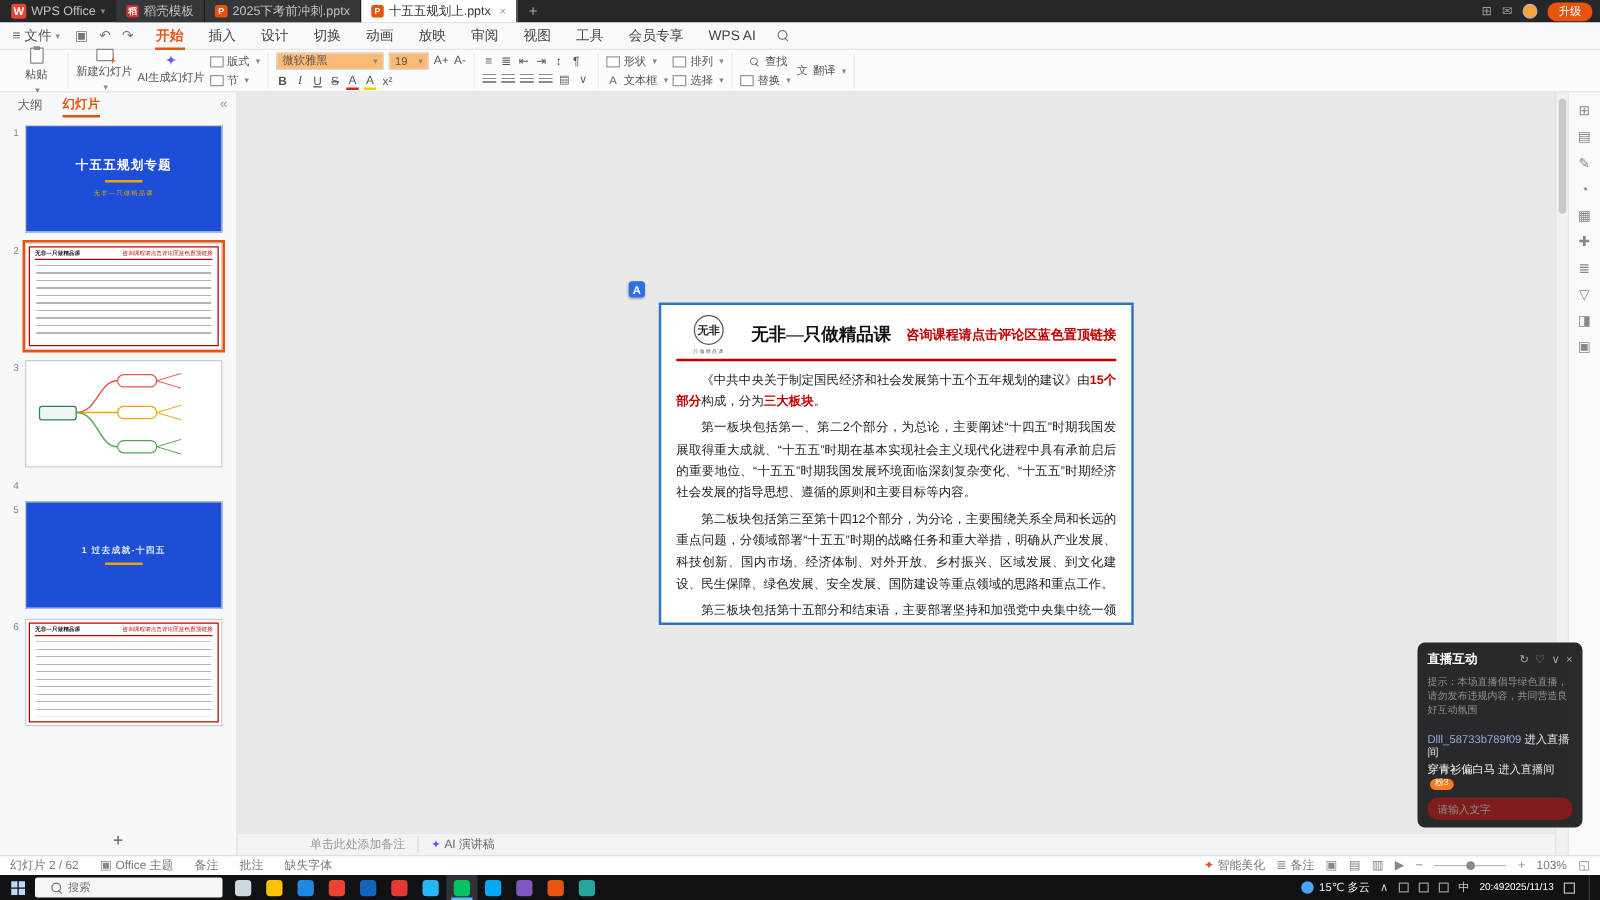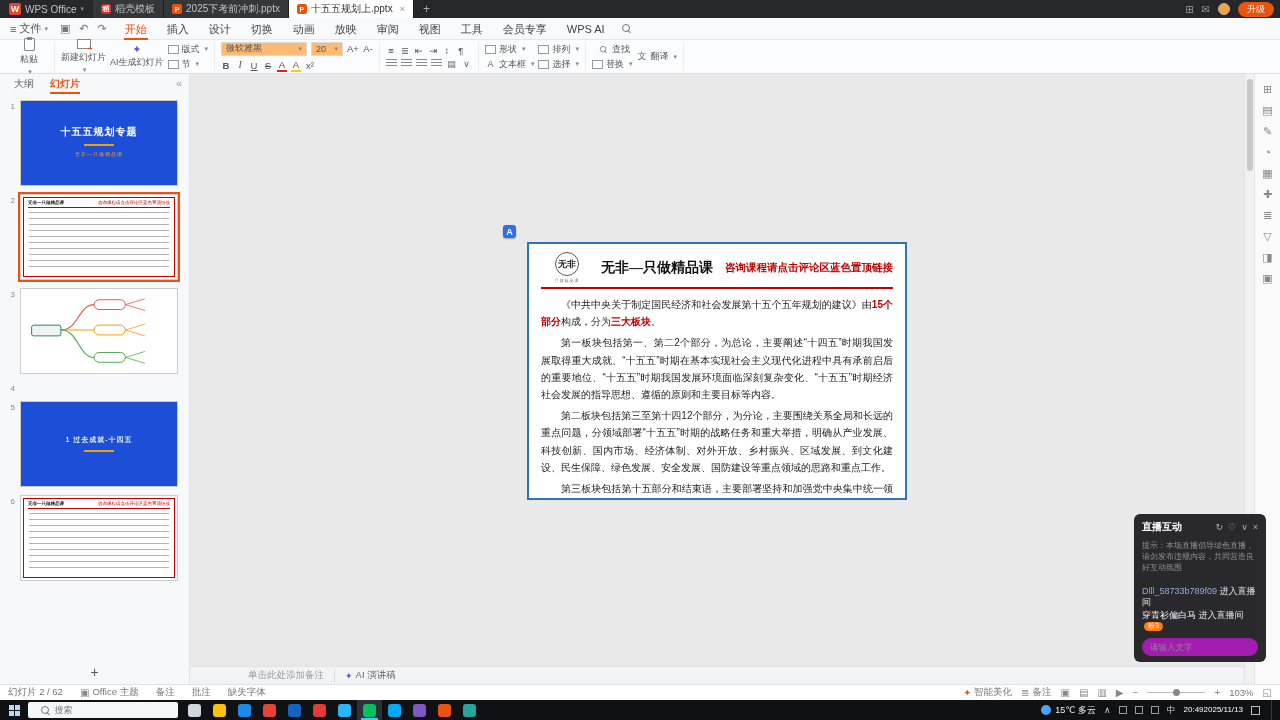--- a/index.html
+++ b/index.html
@@ -20,21 +20,21 @@
 .tb-right{margin-left:auto;display:flex;align-items:center;gap:8px;padding-right:6px}
 .tb-ic{color:#9a9a9a;font-size:10px}
 .avatar{width:12px;height:12px;border-radius:50%;background:#f2a33c;border:1px solid #caa}
 .upgrade{background:#e8540f;color:#fff;font-size:9px;padding:1px 9px;border-radius:8px}
 
 .menubar{height:22px;background:#f8f9fb;display:flex;align-items:center;border-bottom:1px solid #e7e7e7;font-size:11px;color:#444;flex:0 0 22px}
 .file-btn{display:flex;align-items:center;gap:3px;padding:0 10px;color:#555}
 .qicons{display:flex;gap:9px;padding:0 8px 0 2px;color:#777;font-size:11px}
 .menu-tabs{display:flex;align-items:center}
 .mtab{padding:0 10px;height:22px;line-height:22px;cursor:default}
-.mtab.active{color:#e8540f;font-weight:normal;position:relative}
+.mtab.active{color:#e8540f;font-weight:bold;position:relative}
 .mtab.active::after{content:"";position:absolute;left:9px;right:9px;bottom:0;height:2px;background:#e8540f}
 .mag{position:relative;width:11px;height:11px;display:inline-block;margin-left:6px}
 .mag::before{content:"";position:absolute;width:6px;height:6px;border:1px solid #777;border-radius:50%;left:1px;top:1px}
 .mag::after{content:"";position:absolute;width:4px;height:1px;background:#777;transform:rotate(45deg);left:6px;top:8px}
 
 .ribbon{height:34px;background:#fbfcfd;border-bottom:1px solid #dfdfdf;display:flex;align-items:stretch;padding:2px 4px;flex:0 0 34px}
 .rgroup{display:flex;align-items:center;gap:4px;padding:0 6px;border-right:1px solid #ececec}
 .rbig{min-width:38px;display:flex;flex-direction:column;align-items:center;justify-content:center;gap:2px;font-size:9px;color:#555}
 .rlabel{display:flex;align-items:center}
 .dd::after{content:"▾";font-size:7px;color:#888;margin-left:2px}
@@ -116,21 +116,21 @@
 
 .live{position:absolute;right:14px;bottom:58px;width:132px;height:148px;background:rgba(26,26,28,.93);border-radius:6px;color:#ddd;display:flex;flex-direction:column;padding:6px 8px;z-index:50}
 .live-h{display:flex;align-items:center;font-size:10px;font-weight:bold;color:#fff}
 .live-ics{margin-left:auto;display:flex;gap:5px;font-size:9px;color:#aaa;font-weight:normal}
 .live-notice{font-size:8px;color:#8f8f8f;line-height:1.4;margin-top:6px}
 .live-msgs{margin-top:auto;display:flex;flex-direction:column;gap:3px;font-size:9px;line-height:1.2}
 .lm-user{color:#94a9d8}
 .lm-user.vip{color:#f5f5f5;font-weight:normal}
 .lm-act{color:#e3e3e3}
 .lm-badge{display:inline-block;background:#ff7a1a;color:#fff;font-size:7px;border-radius:6px;padding:0 4px;margin-left:2px;vertical-align:1px}
-.live-input{margin-top:6px;height:18px;background:#a21caf;border-radius:9px;display:flex;align-items:center;padding:0 8px}
+.live-input{margin-top:6px;height:18px;background:#7f1d1d;border-radius:9px;display:flex;align-items:center;padding:0 8px}
 .live-input input{background:transparent;border:none;outline:none;width:100%;font-size:8.5px;color:#cfcfcf}
 .live-input input::placeholder{color:#8c8c8c}
 
 .taskbar{position:relative;height:20px;background:#101114;display:flex;align-items:center;color:#ddd;flex:0 0 20px}
 .start{width:28px;height:20px;display:flex;align-items:center;justify-content:center}
 .win{width:11px;height:11px;display:grid;grid-template-columns:1fr 1fr;gap:1px}
 .win i{background:#bcd9f5;display:block}
 .tsearch{width:150px;height:16px;background:#f5f6f7;border-radius:2px;display:flex;align-items:center;gap:5px;padding:0 6px;margin-right:4px}
 .tsearch input{border:none;outline:none;background:transparent;font-size:9px;color:#555;width:100%}
 .tsearch input::placeholder{color:#777}
@@ -235,21 +235,21 @@
         </div>
       </div>
     </div>
     <div class="rgroup">
       <div class="fcol">
         <div class="frow">
           <div class="fsel name dd">
             <span>微软雅黑</span>
           </div>
           <div class="fsel size dd">
-            <span>20</span>
+            <span>19</span>
           </div>
           <div class="frow">
               <span class="fbtn">A+</span>
               <span class="fbtn">A-</span>
             </div>
         </div>
         <div class="frow">
             <span class="fbtn b">B</span>
             <span class="fbtn i">I</span>
             <span class="fbtn u">U</span>

